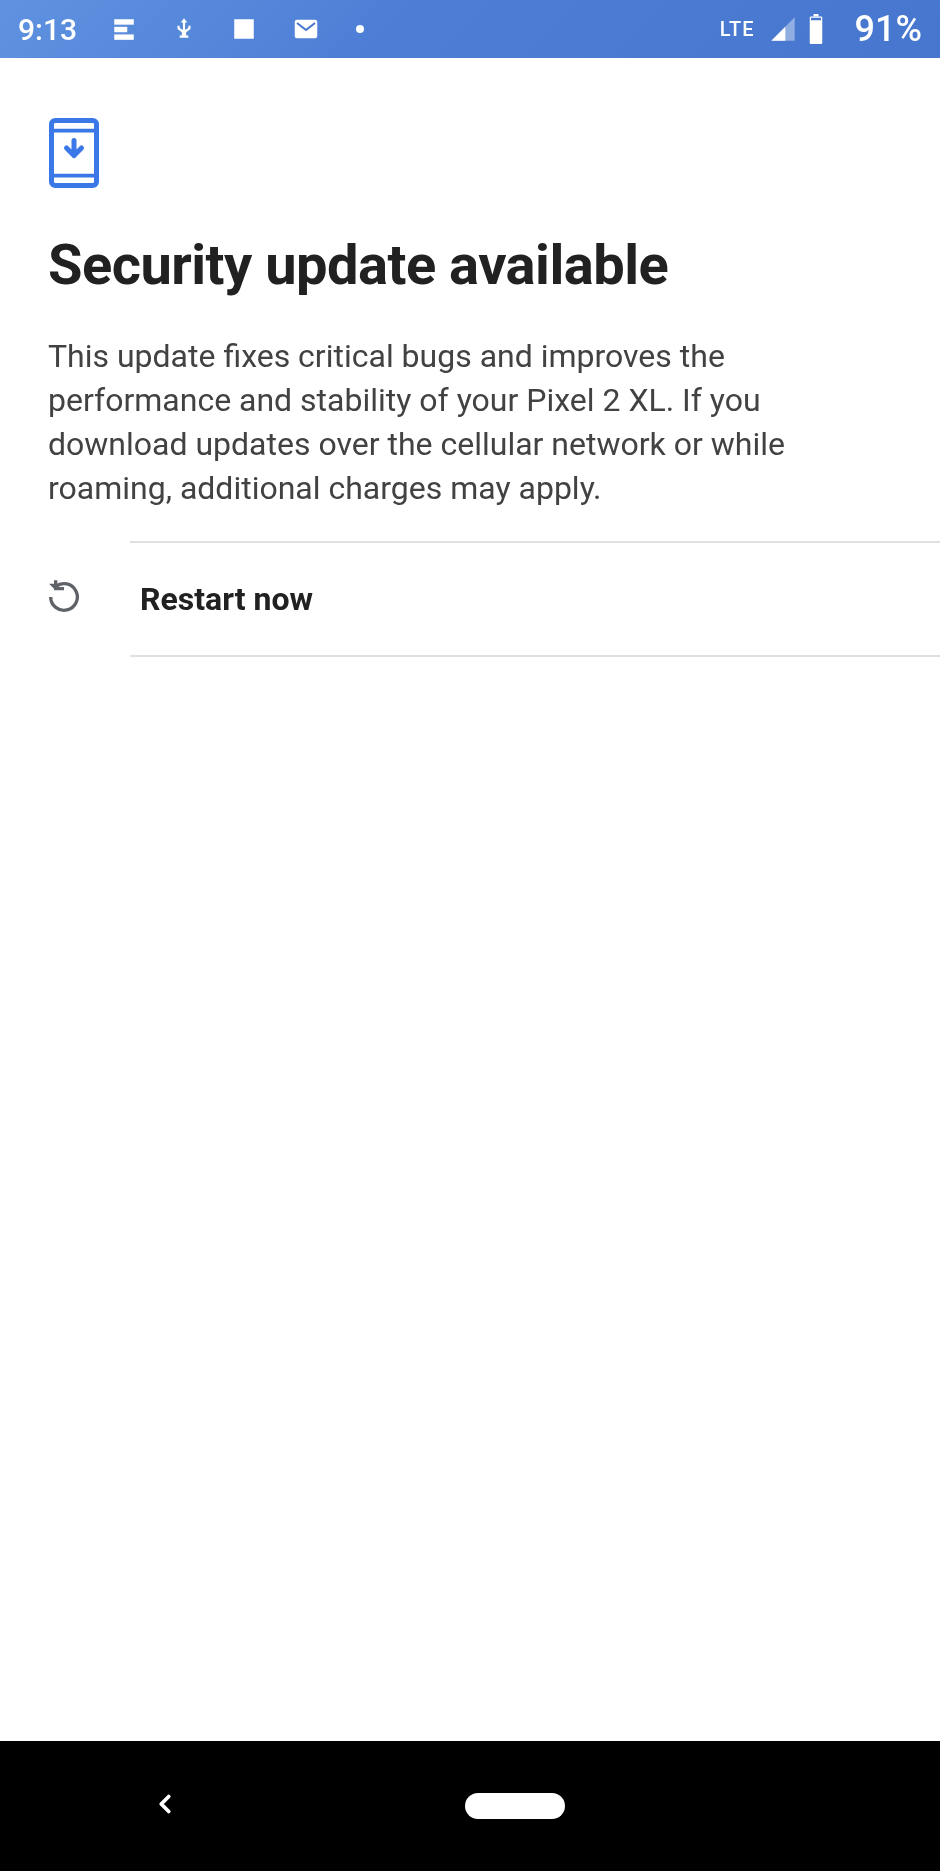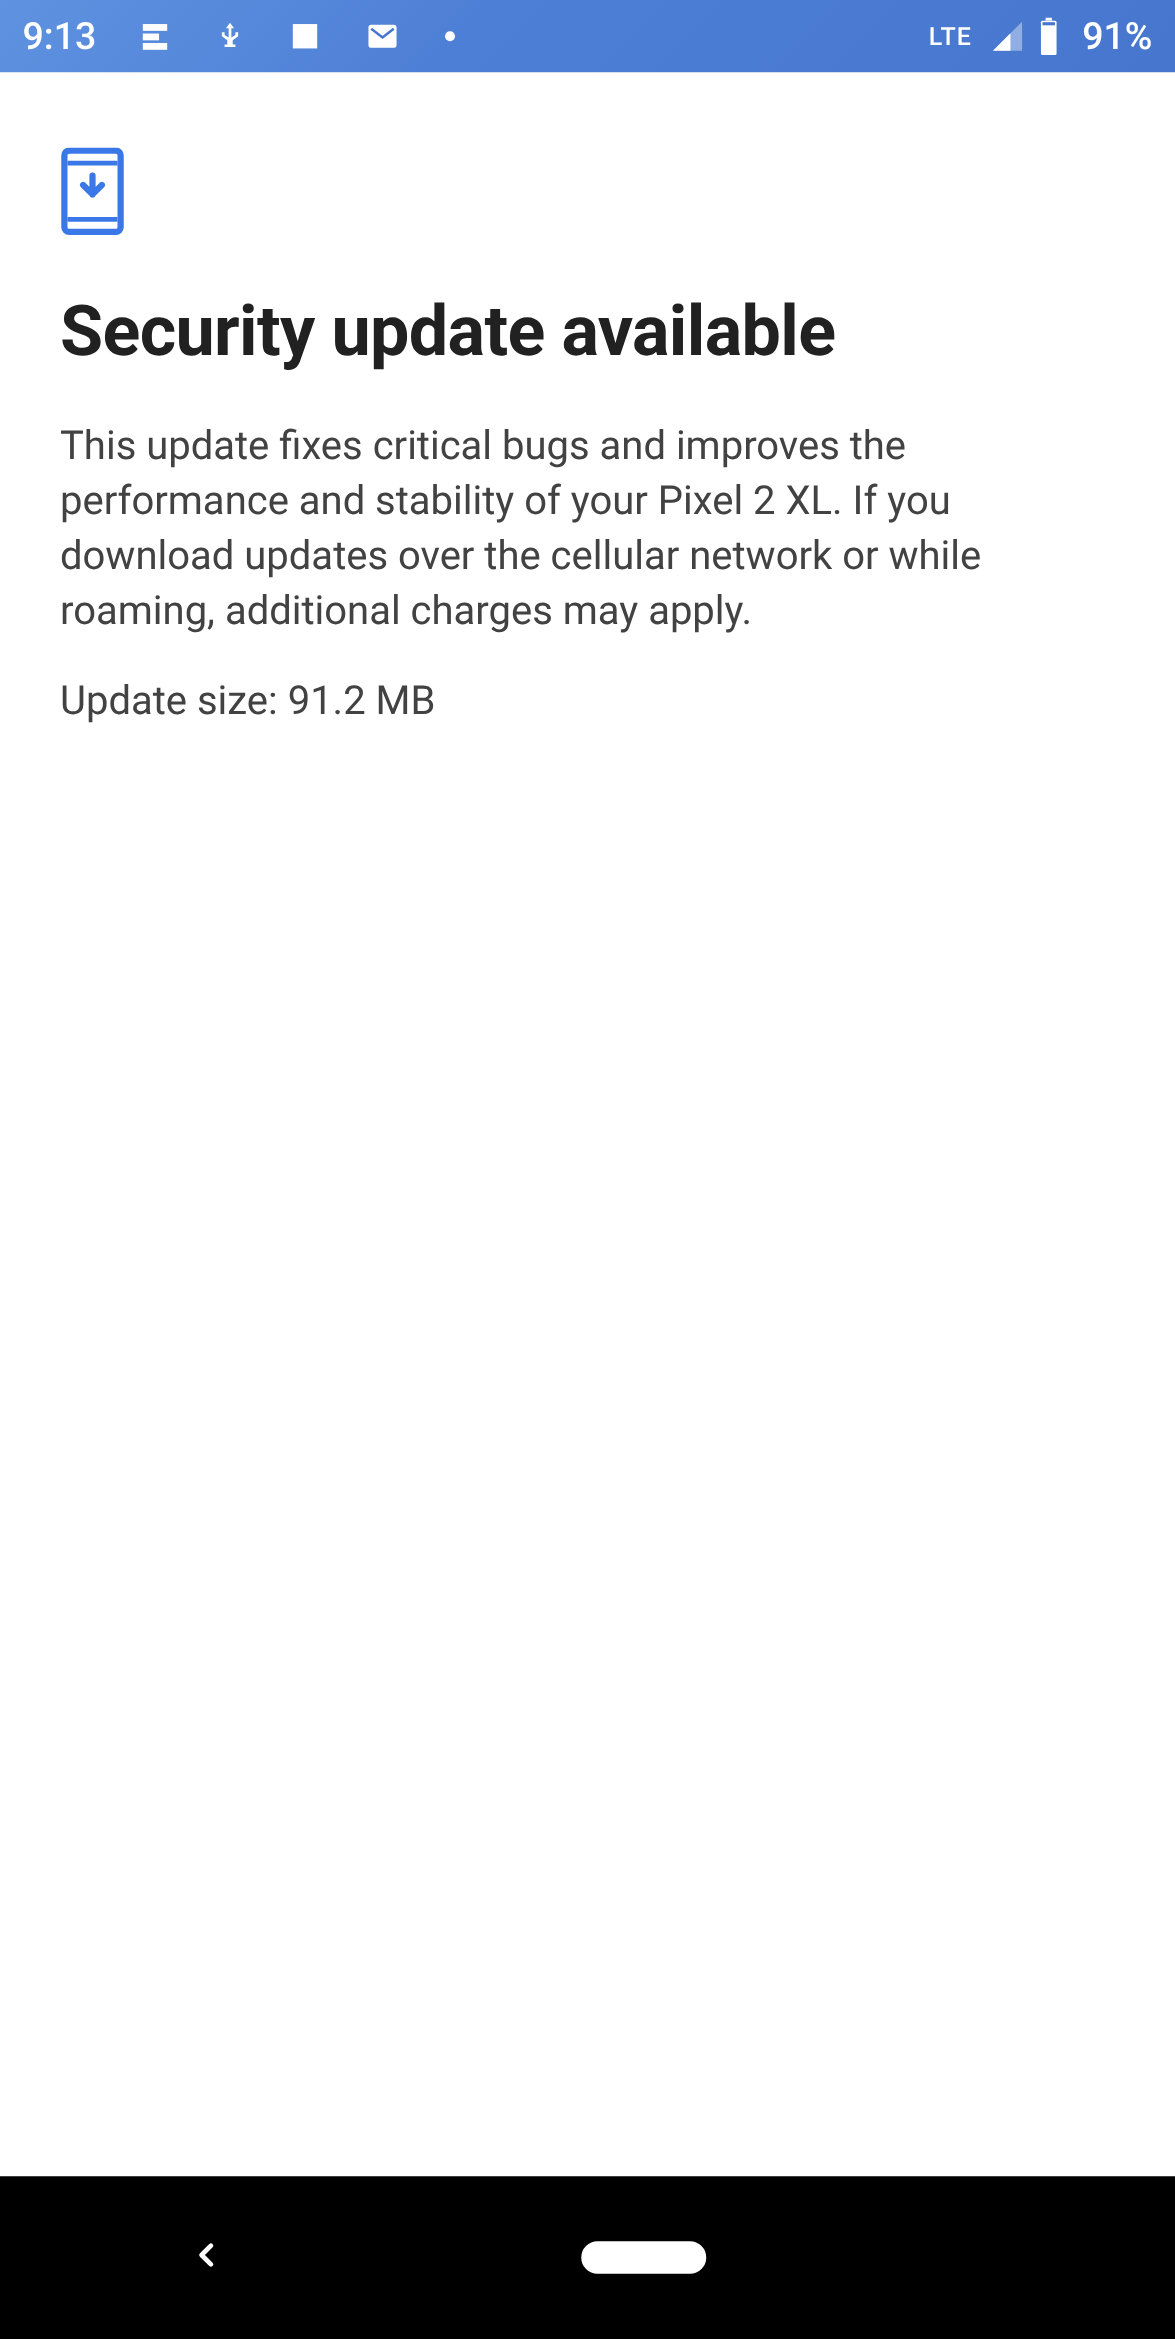--- a/index.html
+++ b/index.html
@@ -12,21 +12,21 @@
     background: linear-gradient(135deg, #5f92e0 0%, #4e7fd6 40%, #4676ce 100%);
     color: #fff;
     display: flex; align-items: center; justify-content: space-between;
     padding: 0 18px;
     font-size: 30px; font-weight: 500;
   }
   .status-left, .status-right { display: flex; align-items: center; gap: 34px; }
   .status-left .glyph, .status-right .glyph { display: flex; align-items: center; }
   .status-right { gap: 10px; }
   .status-right .lte { font-size: 20px; letter-spacing: 1px; margin-right: 4px; }
-  .status-right .pct { font-size: 30px; margin-left: 8px; }
+  .status-right .pct { font-size: 36px; margin-left: 20px; }
 
   
   .content { flex: 1; background: #fff; padding-top: 60px; }
   .app-icon { margin-left: 48px; margin-bottom: 40px; }
   .title {
     font-size: 56px; font-weight: 700; color: #212121;
     margin: 0 48px 36px 48px; letter-spacing: -0.5px;
   }
   .desc {
     font-size: 32px; line-height: 1.38; color: #424242;
@@ -131,22 +131,31 @@
         <line x1="4" y1="10" x2="36" y2="10" stroke="#3a78e7" stroke-width="3"></line>
         <line x1="4" y1="46" x2="36" y2="46" stroke="#3a78e7" stroke-width="3"></line>
         <path d="M20 18v12m0 0l-6-6m6 6l6-6" stroke="#3a78e7" stroke-width="4" fill="none" stroke-linecap="round" stroke-linejoin="round"></path>
       </svg>
     </div>
 
     <h1 class="title">Security update available</h1>
 
     <p class="desc">This update fixes critical bugs and improves the performance and stability of your Pixel 2 XL. If you download updates over the cellular network or while roaming, additional charges may apply.</p>
 
-    <p class="size">Update size: 91.2 MB</p>
 
+    <div class="action-row">
+      <span class="action-icon">
+        <svg width="40" height="40" viewBox="0 0 24 24" fill="none" stroke="#5f6368" stroke-width="2">
+          <path d="M4 12a8 8 0 1 0 3-6.25"></path>
+          <path d="M7 2v5h5" fill="none"></path>
+          <polyline points="4,4 7,7 10,4" fill="#5f6368" stroke="none" transform="translate(-1,0)"></polyline>
+        </svg>
+      </span>
+      <span class="action-label">Restart now</span>
+    </div>
   </div>
 
   <div class="nav-bar">
     <span class="nav-back">
       <svg width="30" height="30" viewBox="0 0 24 24" fill="none" stroke="#fff" stroke-width="3" stroke-linecap="round" stroke-linejoin="round">
           <polyline points="15 18 9 12 15 6"></polyline>
         </svg>
     </span>
     <span class="nav-home"></span>
     <span class="nav-spacer"></span>

